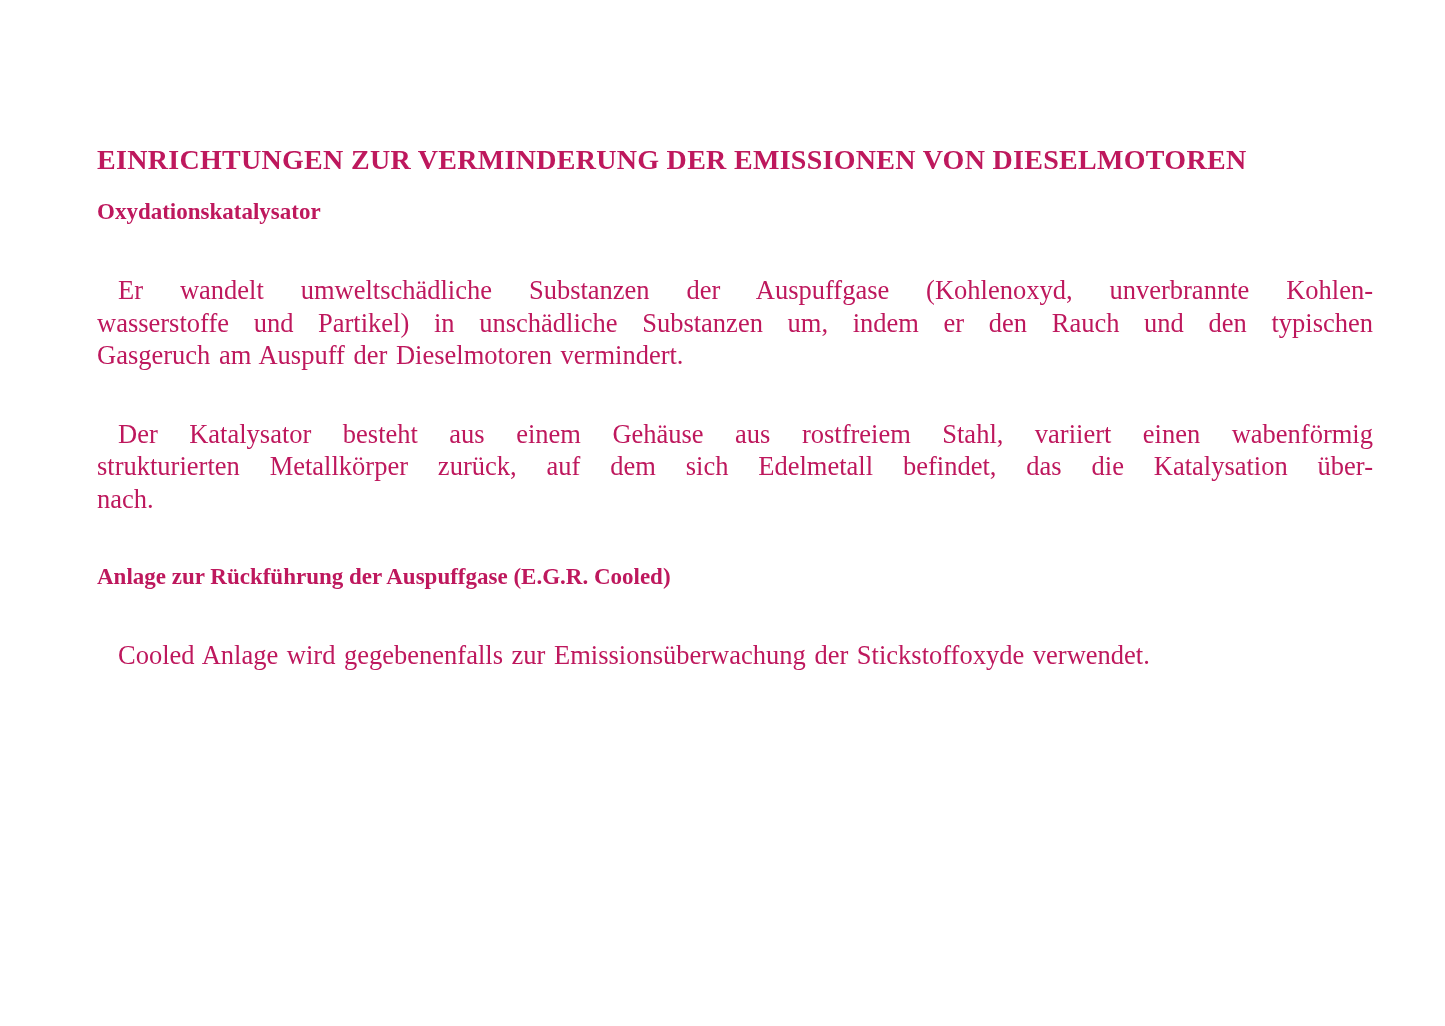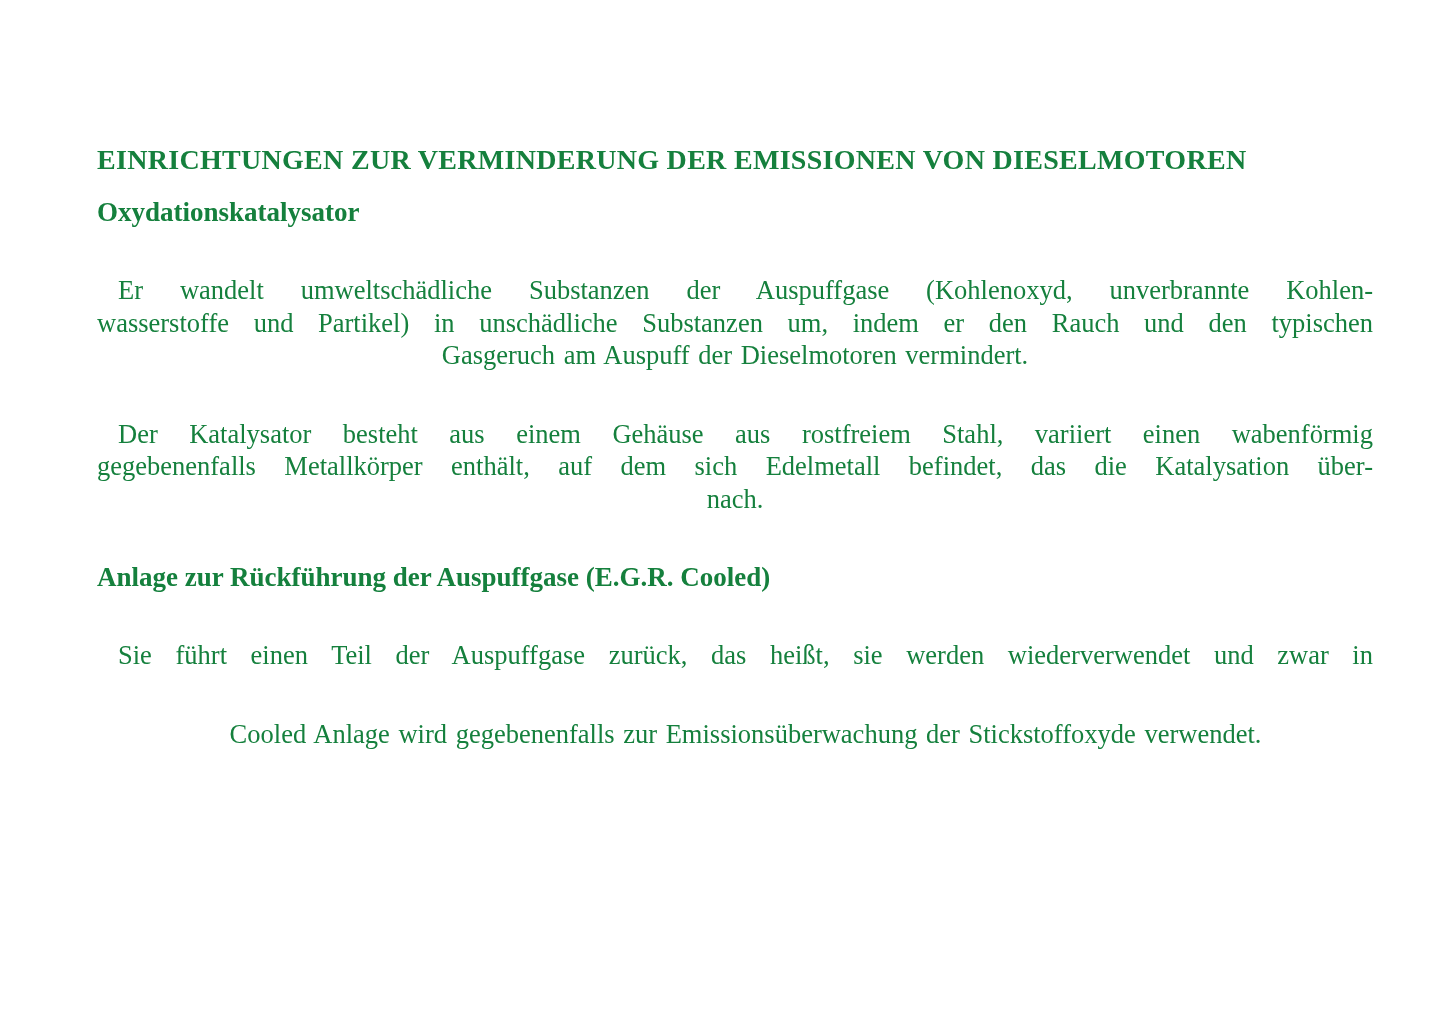--- a/index.html
+++ b/index.html
@@ -9,32 +9,32 @@
     height: 1026px;
     background: #ffffff;
     overflow: hidden;
   }
   .page {
     box-sizing: border-box;
     width: 1445px;
     height: 1026px;
     padding: 144px 72px 0 97px;
     font-family: "Liberation Serif", "DejaVu Serif", serif;
-    color: #15803d;
+    color: #be185d;
   }
   .main-heading {
     font-size: 28px;
     line-height: 32px;
     font-weight: bold;
     letter-spacing: 0.3px;
     margin: 0 0 20px 0;
     white-space: nowrap;
   }
   .sub-heading {
-    font-size: 27px;
+    font-size: 23px;
     line-height: 32px;
     font-weight: bold;
     margin: 0 0 26px 0;
     white-space: nowrap;
   }
   .section-gap {
     margin-top: 46px;
   }
   .para {
     font-size: 26.5px;
@@ -44,48 +44,47 @@
   .tline {
     text-align: justify;
     text-align-last: justify;
     word-spacing: 2px;
   }
   .tline:first-child {
     text-indent: 21px;
     margin-top: 46px;
   }
   .tline.tlast {
-    text-align: center;
+    text-align: left;
     text-align-last: auto;
   }
 </style>
 </head>
 <body>
 
 <div class="page">
 
   <h1 class="main-heading">EINRICHTUNGEN ZUR VERMINDERUNG DER EMISSIONEN VON DIESELMOTOREN</h1>
 
   <h2 class="sub-heading">Oxydationskatalysator</h2>
 
   <div class="para">
       <div class="tline">Er wandelt umweltschädliche Substanzen der Auspuffgase (Kohlenoxyd, unverbrannte Kohlen-</div>
       <div class="tline">wasserstoffe und Partikel) in unschädliche Substanzen um, indem er den Rauch und den typischen</div>
       <div class="tline tlast">Gasgeruch am Auspuff der Dieselmotoren vermindert.</div>
     </div>
 
   <div class="para">
       <div class="tline">Der Katalysator besteht aus einem Gehäuse aus rostfreiem Stahl, variiert einen wabenförmig</div>
-      <div class="tline">gegebenenfalls Metallkörper enthält, auf dem sich Edelmetall befindet, das die Katalysation über-</div>
+      <div class="tline">strukturierten Metallkörper zurück, auf dem sich Edelmetall befindet, das die Katalysation über-</div>
       <div class="tline tlast">nach.</div>
     </div>
 
   <h2 class="sub-heading section-gap">Anlage zur Rückführung der Auspuffgase (E.G.R. Cooled)</h2>
 
   <div class="para">
-      <div class="tline">Sie führt einen Teil der Auspuffgase zurück, das heißt, sie werden wiederverwendet und zwar in</div>
     </div>
 
   <div class="para">
       <div class="tline tlast">Cooled Anlage wird gegebenenfalls zur Emissionsüberwachung der Stickstoffoxyde verwendet.</div>
     </div>
 
 </div>
 
 </body></html>

